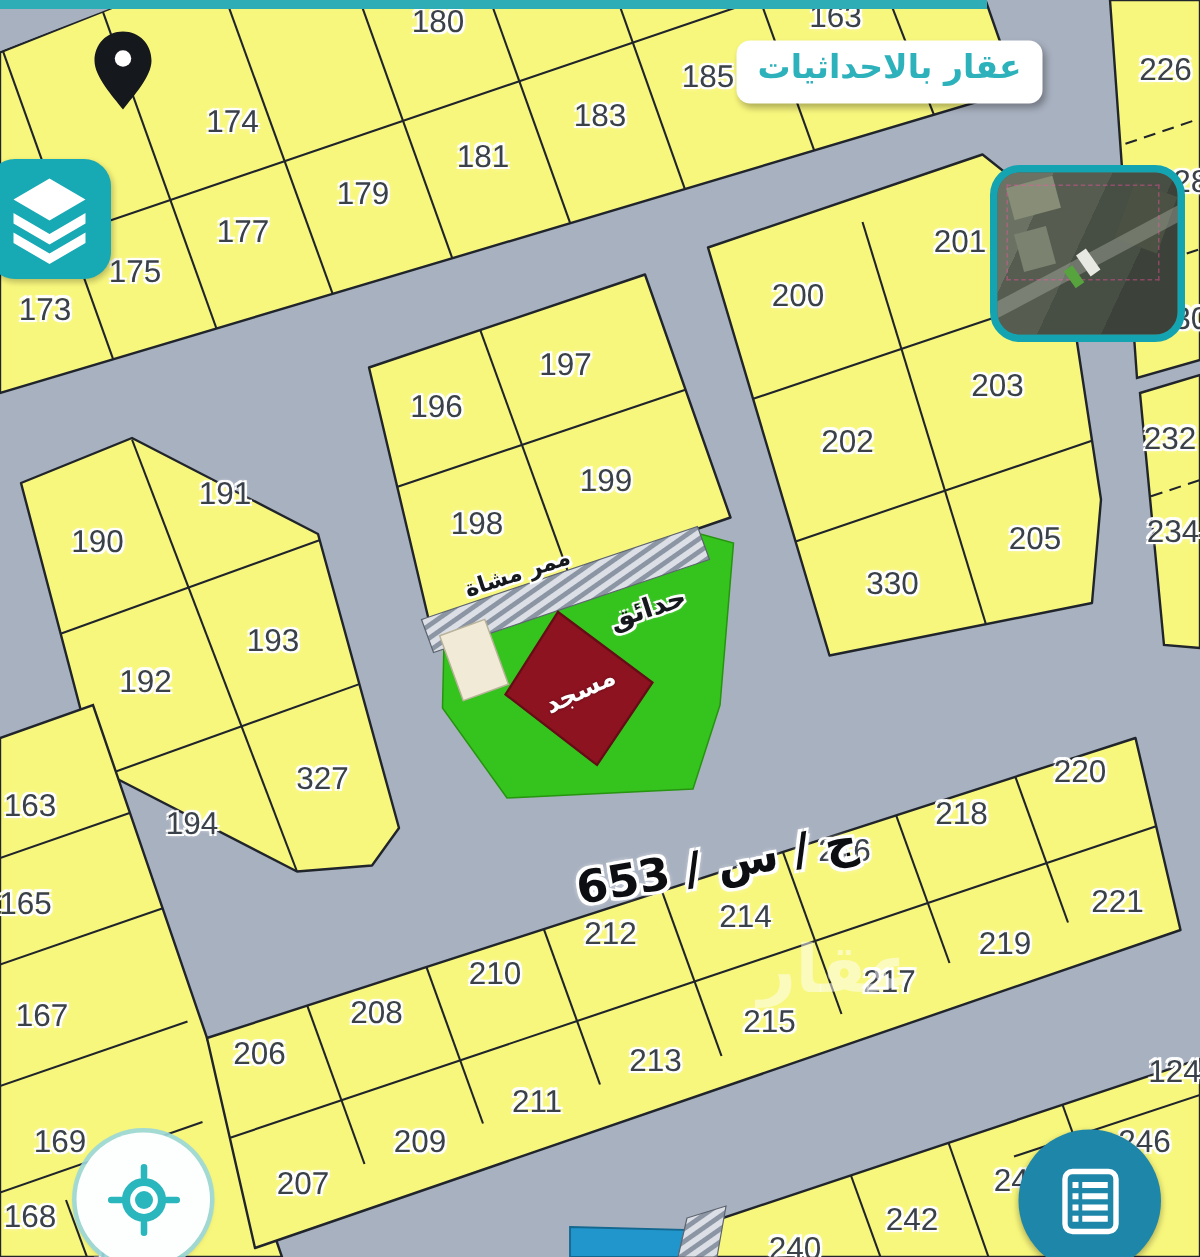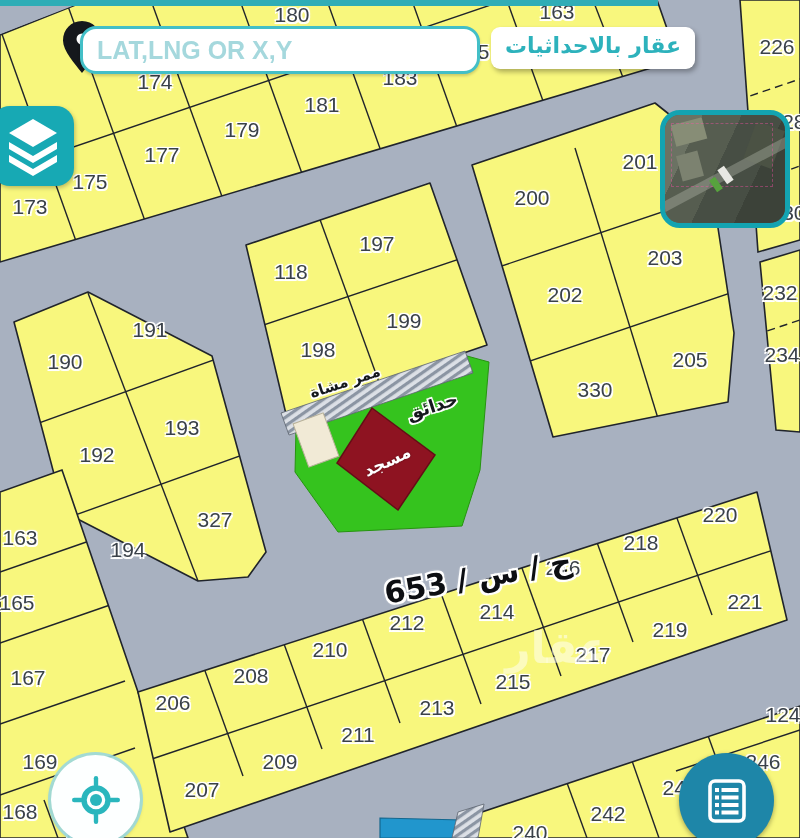--- a/index.html
+++ b/index.html
@@ -201,21 +201,21 @@
       <div class="parcel-label" style="left: 90px; top: 182px;">175</div>
       <div class="parcel-label" style="left: 162px; top: 155px;">177</div>
       <div class="parcel-label" style="left: 242px; top: 130px;">179</div>
       <div class="parcel-label" style="left: 322px; top: 105px;">181</div>
       <div class="parcel-label" style="left: 65px; top: 362px;">190</div>
       <div class="parcel-label" style="left: 150px; top: 330px;">191</div>
       <div class="parcel-label" style="left: 97px; top: 455px;">192</div>
       <div class="parcel-label" style="left: 182px; top: 428px;">193</div>
       <div class="parcel-label" style="left: 128px; top: 550px;">194</div>
       <div class="parcel-label" style="left: 215px; top: 520px;">327</div>
-      <div class="parcel-label" style="left: 291px; top: 272px;">118</div>
+      <div class="parcel-label" style="left: 291px; top: 272px;">196</div>
       <div class="parcel-label" style="left: 377px; top: 244px;">197</div>
       <div class="parcel-label" style="left: 318px; top: 350px;">198</div>
       <div class="parcel-label" style="left: 404px; top: 321px;">199</div>
       <div class="parcel-label" style="left: 532px; top: 198px;">200</div>
       <div class="parcel-label" style="left: 640px; top: 162px;">201</div>
       <div class="parcel-label" style="left: 565px; top: 295px;">202</div>
       <div class="parcel-label" style="left: 665px; top: 258px;">203</div>
       <div class="parcel-label" style="left: 595px; top: 390px;">330</div>
       <div class="parcel-label" style="left: 690px; top: 360px;">205</div>
       <div class="parcel-label" style="left: 777px; top: 47px;">226</div>
@@ -257,21 +257,20 @@
   <div class="maplabel" id="mosque-label">مسجد</div>
   <div id="street-label" dir="rtl">ج / س / 653</div>
   <div id="watermark">عقار</div>
   <div id="top-strip"></div>
 
   <svg id="pin" viewBox="0 0 40 56">
     <path d="M20,1 C9,1 1,9.5 1,20.5 C1,31 13,44 20,53 C27,44 39,31 39,20.5 C39,9.5 31,1 20,1 Z" fill="#15181c"></path>
     <circle cx="20" cy="19" r="5.5" fill="#fff"></circle>
   </svg>
 
-  <input id="search-input" type="text" placeholder="LAT,LNG OR X,Y" style="">
 
   <div id="search-label">عقار بالاحداثيات</div>
 
   <div id="layers-btn">
     <svg width="58" height="62" viewBox="0 0 58 62">
       <polygon points="29,4 53,18 29,32 5,18" fill="#fff"></polygon>
       <path d="M5,27 L29,41 L53,27 L53,34 L29,48 L5,34 Z" fill="#fff"></path>
       <path d="M5,40 L29,54 L53,40 L53,47 L29,61 L5,47 Z" fill="#fff"></path>
     </svg>
   </div>

